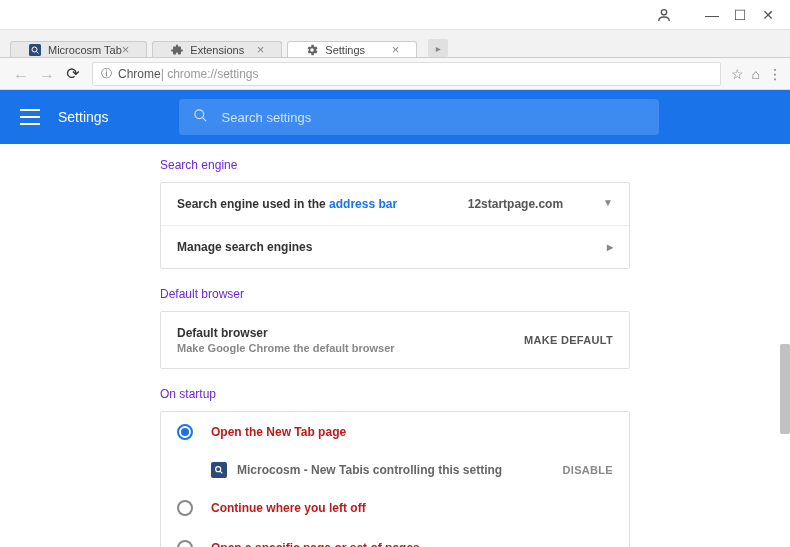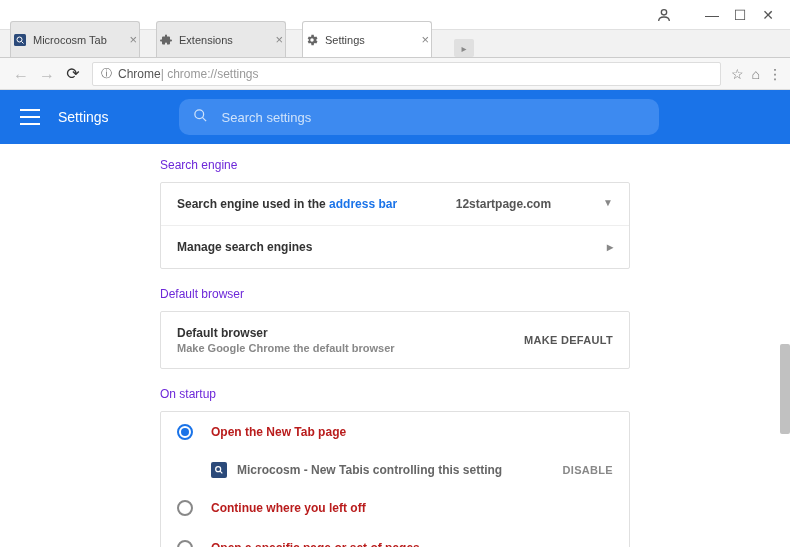--- a/index.html
+++ b/index.html
@@ -5,21 +5,21 @@
     * { margin: 0; padding: 0; box-sizing: border-box; font-family: 'Segoe UI', Arial, sans-serif; }
     body { width: 790px; height: 547px; background: #fff; overflow: hidden; position: relative; }
     
     
     .titlebar { height: 30px; background: #fff; display: flex; justify-content: flex-end; align-items: center; padding-right: 8px; border-bottom: 1px solid #e0e0e0; }
     .titlebar .win-btn { width: 28px; height: 28px; display: flex; align-items: center; justify-content: center; color: #555; cursor: pointer; font-size: 14px; }
     .titlebar .acct { margin-right: 20px; }
     
     
     .tabstrip { height: 28px; background: #f2f2f2; display: flex; align-items: flex-end; padding-left: 10px; border-bottom: 1px solid #ccc; }
-    .tab { height: 36px; min-width: 130px; background: #fff; border: 1px solid #ccc; border-bottom: none; border-radius: 3px 3px 0 0; display: flex; align-items: center; padding: 0 2px; margin-right: 16px; font-size: 11px; color: #444; position: relative; }
+    .tab { height: 16px; min-width: 130px; background: #fff; border: 1px solid #ccc; border-bottom: none; border-radius: 3px 3px 0 0; display: flex; align-items: center; padding: 0 17px; margin-right: 5px; font-size: 11px; color: #444; position: relative; }
     .tab.inactive { background: #e8e8e8; }
     .tab .favicon { width: 14px; height: 14px; margin-right: 6px; display: flex; align-items: center; justify-content: center; }
     .tab .close { margin-left: auto; color: #888; font-size: 13px; cursor: pointer; }
     .newtab { width: 20px; height: 18px; background: #e0e0e0; margin-left: 6px; border-radius: 2px; display:flex; align-items:center; justify-content:center; color:#888; font-size:10px; }
     
     
     .urlbar { height: 32px; background: #f7f7f7; display: flex; align-items: center; padding: 0 8px; border-bottom: 1px solid #ddd; }
     .urlbar .nav-btn { width: 26px; height: 26px; display: flex; align-items: center; justify-content: center; color: #333; cursor: pointer; }
     .urlbar .nav-btn.disabled { color: #bbb; }
     .urlbar .omnibox { flex: 1; height: 24px; margin: 0 6px; background: #fff; border: 1px solid #ddd; border-radius: 2px; display: flex; align-items: center; padding: 0 8px; font-size: 12px; }
@@ -27,34 +27,34 @@
     .urlbar .omnibox .proto { color: #555; }
     .urlbar .omnibox .path { color: #999; }
     .urlbar .omni-icons { display: flex; gap: 8px; margin-left: 4px; }
     .urlbar .omni-icons span { color: #777; cursor: pointer; font-size: 14px; }
     
     
     .blue-header { height: 54px; background: #1a73e8; display: flex; align-items: center; padding: 0 20px; }
     .hamburger { width: 20px; height: 16px; display: flex; flex-direction: column; justify-content: space-between; cursor: pointer; margin-right: 18px; }
     .hamburger div { height: 2px; background: #fff; }
     .blue-header .title { color: #fff; font-size: 14px; font-weight: 400; }
-    .searchbox { margin-left: 70px; flex: 0 0 480px; height: 36px; background: #3d8af0; border-radius: 10px; display: flex; align-items: center; padding: 0 14px; }
+    .searchbox { margin-left: 70px; flex: 0 0 480px; height: 36px; background: #3d8af0; border-radius: 4px; display: flex; align-items: center; padding: 0 14px; }
     .searchbox .sicon { color: #cfe3fb; margin-right: 14px; font-size: 15px; }
     .searchbox input { flex: 1; background: transparent; border: none; outline: none; color: #fff; font-size: 13px; }
     .searchbox input::placeholder { color: #cfe3fb; }
     
     
     .content { padding: 14px 0 0 160px; height: calc(547px - 30px - 28px - 32px - 54px); overflow-y: auto; position: relative; }
     .section-title { font-size: 12px; color: #6d28d9; margin-bottom: 10px; }
     .card { width: 470px; background: #fff; border: 1px solid #e0e0e0; border-radius: 2px; margin-bottom: 18px; font-weight: bold; }
     .card-row { padding: 14px 16px; display: flex; align-items: center; font-size: 12px; color: #333; border-bottom: 1px solid #eee; }
     .card-row:last-child { border-bottom: none; }
     .card-row .link { color: #1a73e8; }
     .card-row .spacer { flex: 1; }
-    .dropdown { display: flex; align-items: flex-start; gap: 52px; color: #555; cursor: pointer; }
+    .dropdown { display: flex; align-items: flex-start; gap: 40px; color: #555; cursor: pointer; }
     .dropdown .arrow { font-size: 10px; color: #888; }
     .chev { font-size: 12px; color: #888; }
     
     .card .sub { font-size: 11px; color: #888; margin-top: 2px; }
     .make-default { font-size: 11px; color: #555; letter-spacing: 0.3px; cursor: pointer; }
     
     .radio-row { padding: 12px 16px; display: flex; align-items: center; font-size: 12px; color: #b91c1c; }
     .radio { width: 16px; height: 16px; border: 2px solid #888; border-radius: 50%; margin-right: 18px; display: flex; align-items: center; justify-content: center; }
     .radio.selected { border-color: #1a73e8; }
     .radio.selected::after { content: ''; width: 8px; height: 8px; background: #1a73e8; border-radius: 50%; }

